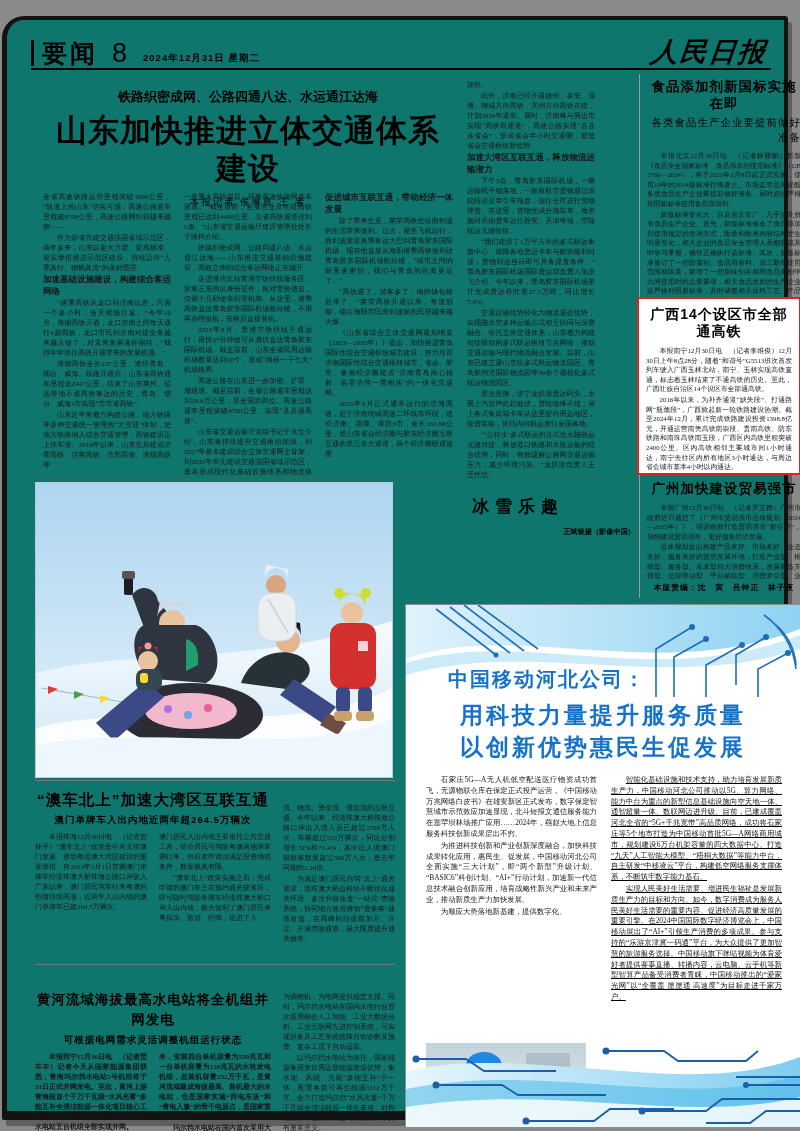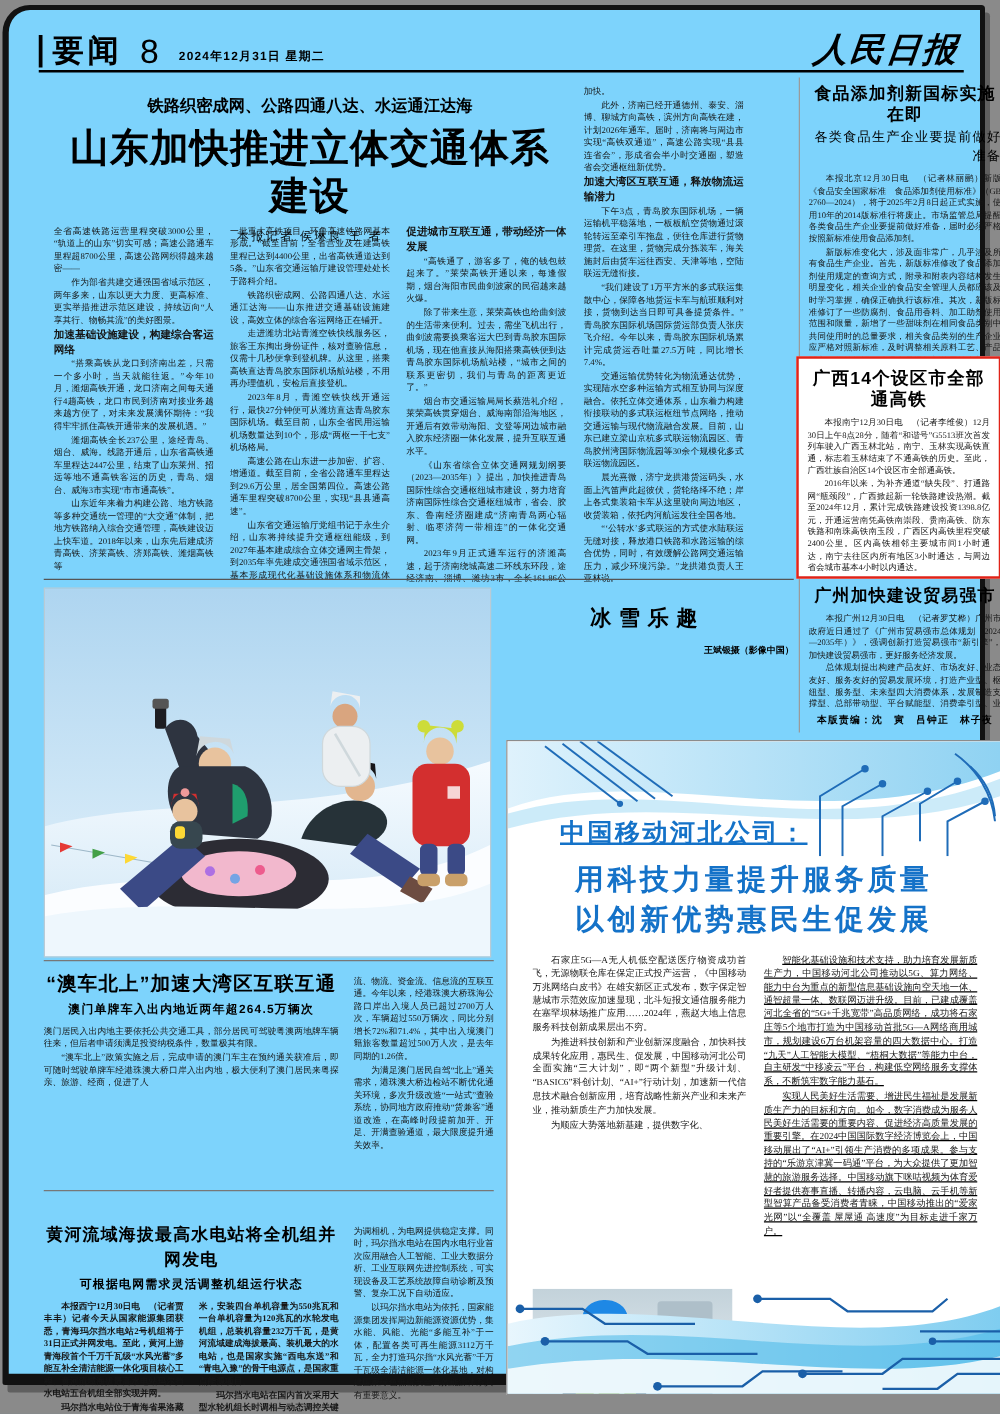--- a/index.html
+++ b/index.html
@@ -1,17 +1,17 @@
 <!DOCTYPE html>
 <html lang="zh"><head>
 <meta charset="utf-8">
 <style>
   html,body{margin:0;padding:0;background:#858585;}
   .stage{position:relative;width:800px;height:1131px;overflow:hidden;background:#8a8a8a;font-family:"Liberation Serif","DejaVu Serif",serif;}
-  .sheet{position:absolute;left:2px;top:4px;width:786px;height:1104px;background:#7dd3fc;border:4px solid #121212;border-left-width:5px;border-bottom-width:9px;border-radius:22px 3px 2px 2px;box-sizing:border-box;box-shadow:4px 6px 0 #5f5f5f;}
+  .sheet{position:absolute;left:2px;top:16px;width:786px;height:1104px;background:#0f766e;border:4px solid #121212;border-left-width:5px;border-bottom-width:9px;border-radius:22px 3px 2px 2px;box-sizing:border-box;box-shadow:4px 6px 0 #5f5f5f;}
   .abs{position:absolute;}
   
   .hdr{left:24px;top:12px;width:736px;height:34px;display:flex;align-items:flex-end;}
   .hdr .sec{font:bold 25px/26px "Liberation Sans",sans-serif;color:#000;letter-spacing:3px;border-left:3px solid #000;padding-left:8px;}
   .hdr .num{font:300 27px/26px "Liberation Sans",sans-serif;margin-left:14px;}
   .hdr .date{font:bold 9.5px/12px "Liberation Sans",sans-serif;margin-left:16px;padding-bottom:2px;letter-spacing:1px;}
   .hdr .mast{margin-left:auto;font:900 27px/27px "Liberation Serif",serif;font-style:italic;transform:skewX(-6deg);letter-spacing:2px;}
   .hdr-rule{left:24px;top:48px;width:740px;height:2px;background:#000;}
   
   .bt{font:7px/10px "Liberation Serif","DejaVu Serif",serif;text-align:justify;color:#161616;}
@@ -47,25 +47,25 @@
   .editors{left:640px;top:562px;width:154px;font:bold 7.8px/12px "Liberation Serif",serif;text-align:center;letter-spacing:1px;}
   
   .ll{left:28px;width:360px;}
   .ll-h1{font:bold 15.5px/20px "Liberation Sans",sans-serif;text-align:center;letter-spacing:1px;}
   .ll-h2{font:bold 9.5px/14px "Liberation Sans",sans-serif;text-align:center;margin-top:3px;letter-spacing:1px;}
   .ll-flex{display:flex;gap:12px;margin-top:2px;}
   .ll-left{width:236px;}
   .ll-left .cols2{display:flex;gap:12px;margin-top:5px;overflow:hidden;}
   .ll-left .cols2 .c{flex:1;overflow:hidden;}
   .ll-right{width:112px;overflow:hidden;padding-top:2px;}
-  .mac .cols2{height:126px;} .mac .ll-right{height:168px;}
+  .mac .cols2{height:126px;} .mac .ll-right{height:168px;margin-top:11px;}
   .yel .cols2{height:96px;font-weight:bold;}  .yel .ll-right{height:146px;}
   
   .ad{left:398px;top:584px;width:396px;height:524px;border:1px solid #8c8c8c;box-sizing:border-box;background:#fff;overflow:hidden;}
-  .ad-brand{position:absolute;left:42px;top:62px;font:900 20px/24px "Liberation Sans",sans-serif;color:#1472c8;letter-spacing:2px;text-decoration:underline;}
+  .ad-brand{position:absolute;left:42px;top:62px;font:900 20px/24px "Liberation Sans",sans-serif;color:#1472c8;letter-spacing:2px;}
   .ad-h{position:absolute;width:100%;text-align:center;font:900 23px/28px "Liberation Sans",sans-serif;color:#1472c8;letter-spacing:3px;}
   .ad-h.l1{top:96px;} .ad-h.l2{top:128px;}
   .ad-body{position:absolute;left:20px;top:170px;width:356px;display:flex;gap:14px;}
   .ad-body .bt{font-size:7.4px;line-height:10.8px;}
   .ad-colL{width:171px;} .ad-colR{width:171px;text-decoration:underline;}
   .ad-colL .txt{height:262px;overflow:hidden;}
   .ad-colR .txt{height:362px;overflow:hidden;}
   .ad-photo{margin-top:6px;width:160px;height:100px;}
   .ad-band-top{position:absolute;left:0;top:0;width:394px;height:92px;}
   .ad-band-bot{position:absolute;left:0;bottom:0;width:394px;height:90px;}
@@ -102,23 +102,22 @@
         <div class="c">
           <p class="np">一批重大高铁项目，环鲁高速铁路网基本形成。“截至目前，全省营业及在建高铁里程已达到4400公里，出省高铁通道达到5条。”山东省交通运输厅建设管理处处长于路科介绍。</p>
           <p>铁路织密成网、公路四通八达、水运通江达海——山东推进交通基础设施建设，高效立体的综合客运网络正在铺开。</p>
           <p>走进潍坊北站青潍空铁快线服务区，旅客王东掏出身份证件，核对查验信息，仅需十几秒便拿到登机牌。从这里，搭乘高铁直达青岛胶东国际机场航站楼，不用再办理值机，安检后直接登机。</p>
           <p>2023年8月，青潍空铁快线开通运行，最快27分钟便可从潍坊直达青岛胶东国际机场。截至目前，山东全省民用运输机场数量达到10个，形成“两枢一干七支”机场格局。</p>
           <p>高速公路在山东进一步加密、扩容、增通道。截至目前，全省公路通车里程达到29.6万公里，居全国第四位。高速公路通车里程突破8700公里，实现“县县通高速”。</p>
           <p>山东省交通运输厅党组书记于永生介绍，山东将持续提升交通枢纽能级，到2027年基本建成综合立体交通网主骨架，到2035年率先建成交通强国省域示范区，基本形成现代化基础设施体系和物流体系，主要发展指标达到国内领先、世界一流。</p>
         </div>
         <div class="c">
           <p class="sub">促进城市互联互通，带动经济一体发展</p>
+          <p>除了带来生意，莱荣高铁也给曲剑波的生活带来便利。过去，需坐飞机出行，曲剑波需要换乘客运大巴到青岛胶东国际机场，现在他直接从海阳搭乘高铁便到达青岛胶东国际机场航站楼，“城市之间的联系更密切，我们与青岛的距离更近了。”</p>
           <p>“高铁通了，游客多了，俺的钱包鼓起来了。”莱荣高铁开通以来，每逢假期，烟台海阳市民曲剑波家的民宿越来越火爆。</p>
-          <p>除了带来生意，莱荣高铁也给曲剑波的生活带来便利。过去，需坐飞机出行，曲剑波需要换乘客运大巴到青岛胶东国际机场，现在他直接从海阳搭乘高铁便到达青岛胶东国际机场航站楼，“城市之间的联系更密切，我们与青岛的距离更近了。”</p>
-          <p>烟台市交通运输局局长蔡浩礼介绍，莱荣高铁贯穿烟台、威海南部沿海地区，开通后有效带动海阳、文登等周边城市融入胶东经济圈一体化发展，提升互联互通水平。</p>
           <p>《山东省综合立体交通网规划纲要（2023—2035年）》提出，加快推进青岛国际性综合交通枢纽城市建设，努力培育济南国际性综合交通枢纽城市，省会、胶东、鲁南经济圈建成“济南青岛两心辐射、临枣济菏一带相连”的一体化交通网。</p>
           <p>2023年9月正式通车运行的济潍高速，起于济南绕城高速二环线东环段，途经济南、淄博、潍坊3市，全长161.86公里，是山东省会经济圈与胶东经济圈互联互通的第三条大通道，两个经济圈联通速度</p>
         </div>
       </div>
       <div class="ma-c4 bt">
         <p class="np">加快。</p>
         <p>此外，济南已经开通德州、泰安、淄博、聊城方向高铁，滨州方向高铁在建，计划2026年通车。届时，济南将与周边市实现“高铁双通道”，高速公路实现“县县连省会”，形成省会半小时交通圈，塑造省会交通枢纽新优势。</p>
         <p class="sub">加速大湾区互联互通，释放物流运输潜力</p>
         <p>下午3点，青岛胶东国际机场，一辆运输机平稳落地，一板板航空货物通过滚轮转运至牵引车拖盘，便往仓库进行货物理货。在这里，货物完成分拣装车，海关施封后由货车运往西安、天津等地，空陆联运无缝衔接。</p>
         <p>“我们建设了1万平方米的多式联运集散中心，保障各地货运卡车与航班顺利对接，货物到达当日即可具备提货条件。”青岛胶东国际机场国际货运部负责人张庆飞介绍。今年以来，青岛胶东国际机场累计完成货运吞吐量27.5万吨，同比增长7.4%。</p>
@@ -239,20 +238,23 @@
     </div>
     <div class="abs editors">本版责编：沈　寅　吕钟正　林子夜</div>
 
     <div class="abs hline" style="left:28px;top:760px;width:360px;background:#777;"></div>
     <div class="abs ll mac" style="top:768px;">
       <div class="ll-flex">
         <div class="ll-left">
           <div class="ll-h1">“澳车北上”加速大湾区互联互通</div>
           <div class="ll-h2">澳门单牌车入出内地近两年超264.5万辆次</div>
           <div class="cols2 bt">
+            <div class="c">
+              <p>本报珠海12月30日电　（记者贺林平）“澳车北上”政策是中央支持澳门发展、推动粤港澳大湾区建设的重要举措。自2023年1月1日首辆澳门单牌车经港珠澳大桥珠海公路口岸驶入广东以来，澳门居民驾车往来粤澳的热情持续高涨，近两年入出内地的澳门单牌车已超264.5万辆次。</p>
+            </div>
             <div class="c">
               <p class="np">澳门居民入出内地主要依托公共交通工具，部分居民可驾驶粤澳两地牌车辆往来，但后者申请须满足投资纳税条件，数量极其有限。</p>
               <p>“澳车北上”政策实施之后，完成申请的澳门车主在预约通关获准后，即可随时驾驶单牌车经港珠澳大桥口岸入出内地，极大便利了澳门居民来粤探亲、旅游、经商，促进了人</p>
             </div>
           </div>
         </div>
         <div class="ll-right bt">
           <p class="np">流、物流、资金流、信息流的互联互通。今年以来，经港珠澳大桥珠海公路口岸出入境人员已超过2700万人次，车辆超过550万辆次，同比分别增长72%和71.4%，其中出入境澳门籍旅客数量超过500万人次，是去年同期的1.26倍。</p>
           <p>为满足澳门居民自驾“北上”通关需求，港珠澳大桥边检站不断优化通关环境，多次升级改造“一站式”查验系统，协同地方政府推动“货兼客”通道改造，在高峰时段提前加开、开足、开满查验通道，最大限度提升通关效率。</p>
         </div>

